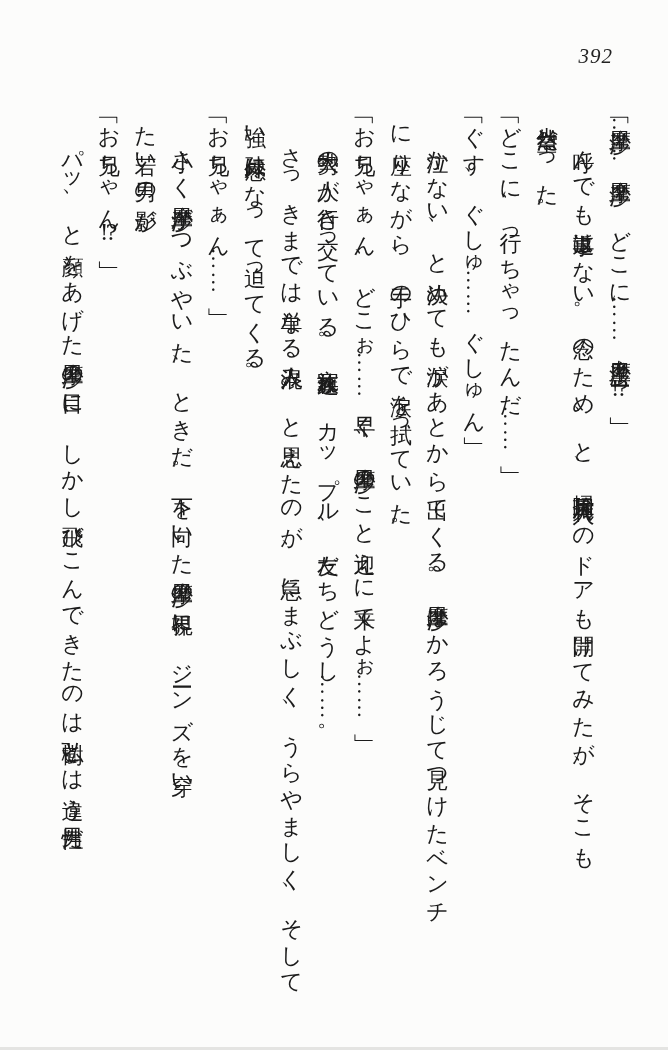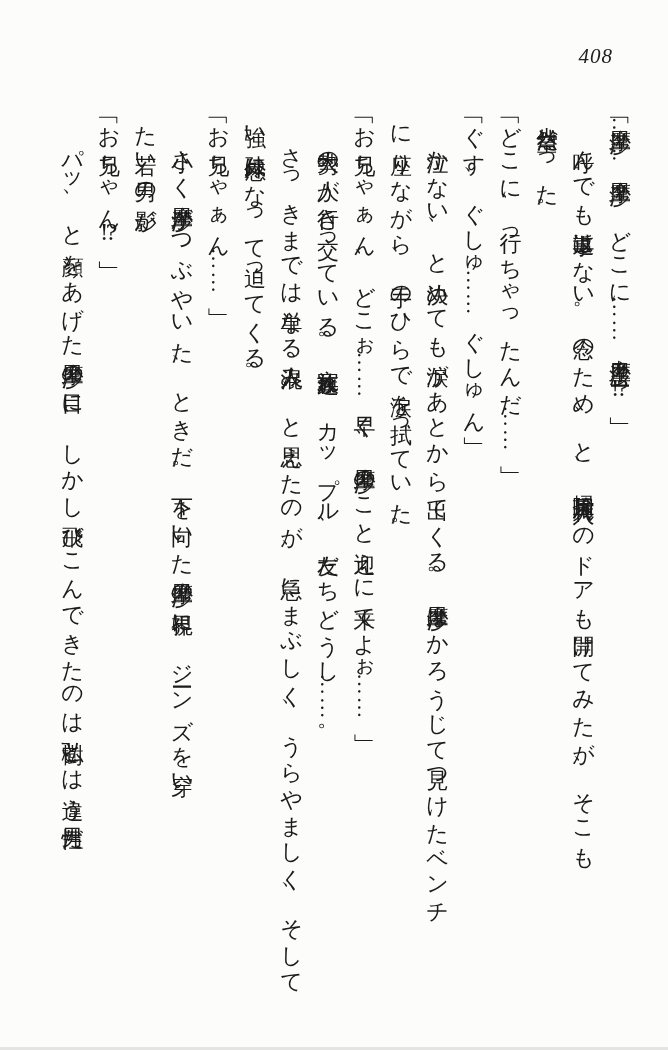--- a/index.html
+++ b/index.html
@@ -53,21 +53,21 @@
     height: 3px;
     background: #cfcfcd;
     opacity: 0.55;
   }
 </style>
 </head>
 <body>
 
 <div class="book-page">
 
-  <div class="page-number">408</div>
+  <div class="page-number">392</div>
 
   <div class="text-block">
     <p class="line">「摩里沙……摩里沙？　どこに……摩里沙ぁー⁉」</p>
     <p class="line">　呼んでも返事はない。念のため、と、掃除用具入れのドアも開けてみたが、そこも</p>
     <p class="line">当然空だった。</p>
     <p class="line">「どこに、行っちゃったんだ……」</p>
     <p class="line">「ぐす、ぐしゅ……ぐしゅん」</p>
     <p class="line">　泣かない、と決めても涙があとから出てくる。摩里沙はかろうじて見つけたベンチ</p>
     <p class="line">に座りながら、手のひらで涙を拭っていた。</p>
     <p class="line">「お兄ちゃぁん、どこぉ……早く、摩里沙のこと迎えに来てよぉ……」</p>

